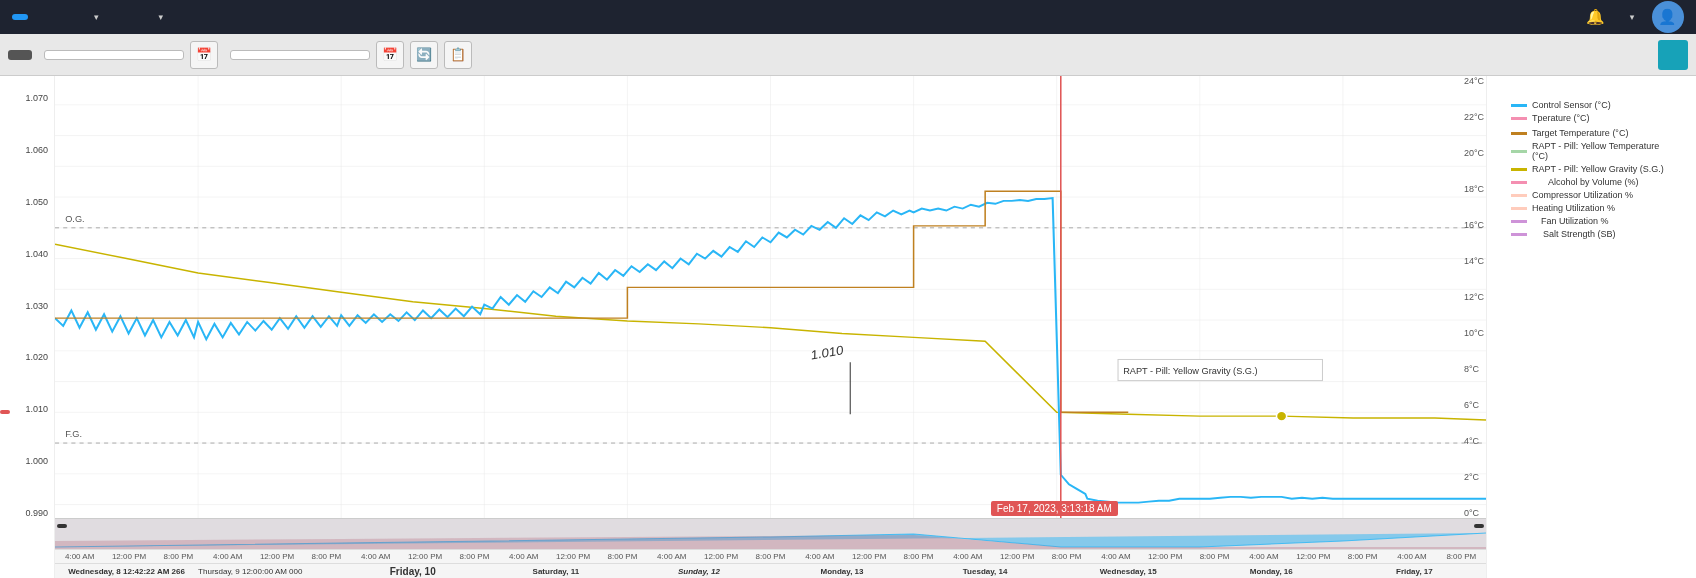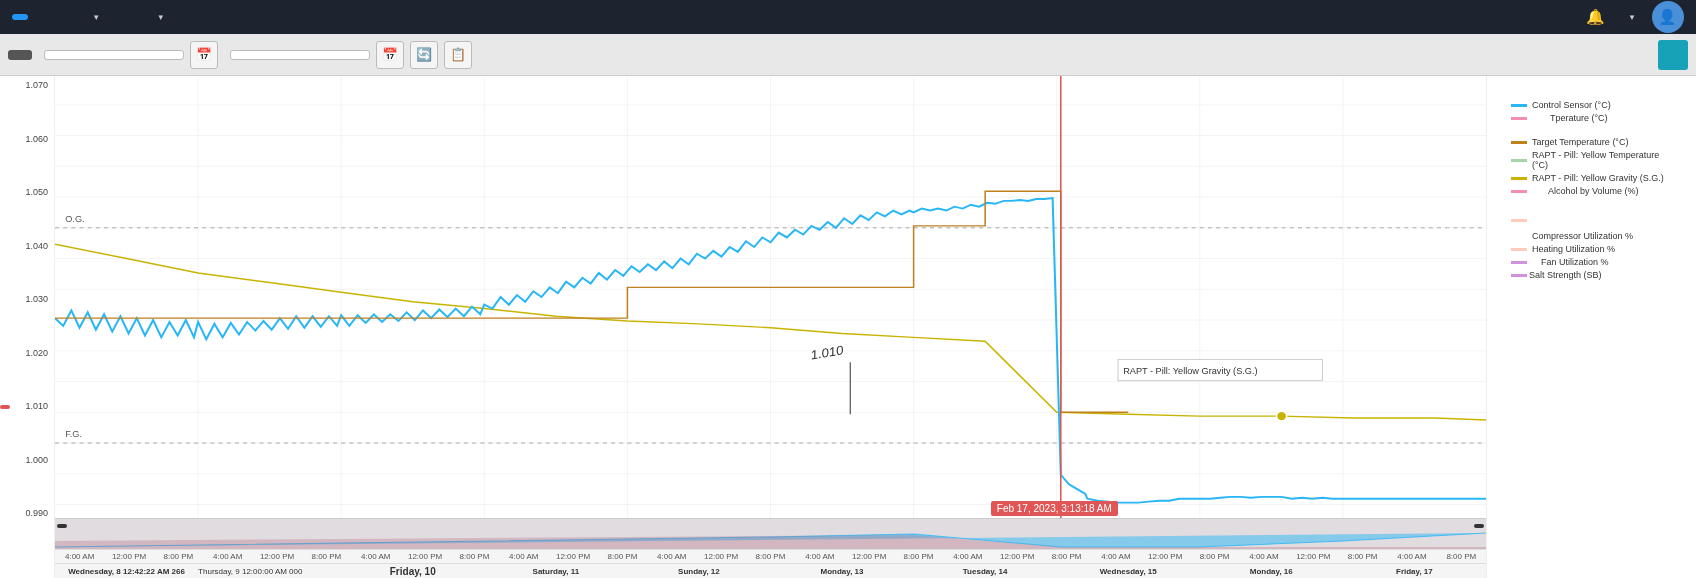--- a/index.html
+++ b/index.html
@@ -231,21 +231,21 @@
   <div class="date-input"></div>
   <div class="icon-btn">📅</div>
   <div class="icon-btn">🔄</div>
   <div class="icon-btn">📋</div>
   <div class="toolbar-spacer"></div>
   <button class="help-btn"></button>
 </div>
 
 <div class="chart-container">
 
-  <div style="width:55px; background:white; position:relative; display:flex; flex-direction:column; padding-top:0; border-right:1px solid #eee;">
+  <div style="width:55px; background:white; position:relative; display:flex; flex-direction:column; padding-top:13px; border-right:1px solid #eee;">
     <div style="position:relative; flex:1; display:flex; flex-direction:column; justify-content:space-between; padding-bottom:60px;">
 
       <div class="sg-badge" style="position:absolute; left:0; top:66%; transform:translateY(-50%); font-size:10px;"></div>
 
       <div id="y-labels-container" style="display:flex; flex-direction:column; justify-content:space-between; height:100%; padding:4px 2px 0 2px; align-items:flex-end;">
       <div class="y-label" style="font-size: 9px; color: rgb(68, 68, 68); text-align: right;">1.070</div>
           <div class="y-label" style="font-size: 9px; color: rgb(68, 68, 68); text-align: right;">1.060</div>
           <div class="y-label" style="font-size: 9px; color: rgb(68, 68, 68); text-align: right;">1.050</div>
           <div class="y-label" style="font-size: 9px; color: rgb(68, 68, 68); text-align: right;">1.040</div>
           <div class="y-label" style="font-size: 9px; color: rgb(68, 68, 68); text-align: center;">1.030</div>
@@ -368,37 +368,52 @@
           <div style="flex: 1 1 0%; text-align: center; font-size: 8px; color: rgb(85, 85, 85); white-space: nowrap; overflow: hidden;">8:00 PM</div>
           <div style="flex: 1 1 0%; text-align: center; font-size: 8px; color: rgb(85, 85, 85); white-space: nowrap; overflow: hidden;">4:00 AM</div>
           <div style="flex: 1 1 0%; text-align: center; font-size: 8px; color: rgb(85, 85, 85); white-space: nowrap; overflow: hidden;">8:00 PM</div>
         </div>
 
       <div id="date-labels-row" style="height:16px; display:flex; align-items:center; background:#f5f5f5; border-top:1px solid #ddd; overflow:hidden;">
       <div style="flex: 1 1 0%; text-align: center; font-size: 8px; color: rgb(51, 51, 51); font-weight: bold; white-space: nowrap; overflow: hidden;">Wednesday, 8 12:42:22 AM 266</div>
           <div style="flex: 1 1 0%; text-align: left; font-size: 8px; color: rgb(51, 51, 51); font-weight: normal; white-space: nowrap; overflow: hidden;">Thursday, 9 12:00:00 AM 000</div>
           <div style="flex: 1 1 0%; text-align: center; font-size: 10px; color: rgb(51, 51, 51); font-weight: bold; white-space: nowrap; overflow: hidden;">Friday, 10</div>
           <div style="flex: 1 1 0%; text-align: center; font-size: 8px; color: rgb(51, 51, 51); font-weight: bold; white-space: nowrap; overflow: hidden;">Saturday, 11</div>
-          <div style="flex: 1 1 0%; text-align: center; font-size: 8px; color: rgb(51, 51, 51); font-weight: bold; white-space: nowrap; overflow: hidden;">Sunday, 12</div>
+          <div style="flex: 1 1 0%; text-align: center; font-size: 8px; color: rgb(51, 51, 51); font-weight: bold; white-space: nowrap; overflow: hidden; font-style: italic;">Sunday, 12</div>
           <div style="flex: 1 1 0%; text-align: center; font-size: 8px; color: rgb(51, 51, 51); font-weight: bold; white-space: nowrap; overflow: hidden;">Monday, 13</div>
           <div style="flex: 1 1 0%; text-align: center; font-size: 8px; color: rgb(51, 51, 51); font-weight: bold; white-space: nowrap; overflow: hidden;">Tuesday, 14</div>
           <div style="flex: 1 1 0%; text-align: center; font-size: 8px; color: rgb(51, 51, 51); font-weight: bold; white-space: nowrap; overflow: hidden;">Wednesday, 15</div>
           <div style="flex: 1 1 0%; text-align: center; font-size: 8px; color: rgb(51, 51, 51); font-weight: bold; white-space: nowrap; overflow: hidden;">Monday, 16</div>
           <div style="flex: 1 1 0%; text-align: center; font-size: 8px; color: rgb(51, 51, 51); font-weight: bold; white-space: nowrap; overflow: hidden;">Friday, 17</div>
         </div>
     </div>
+  <div style="position: absolute; top: 0px; right: 2px; bottom: 60px; display: flex; flex-direction: column; justify-content: space-between; pointer-events: none;">
+        <div style="font-size: 9px; color: rgb(85, 85, 85);">24°C</div>
+        <div style="font-size: 9px; color: rgb(85, 85, 85);">22°C</div>
+        <div style="font-size: 9px; color: rgb(85, 85, 85);">20°C</div>
+        <div style="font-size: 9px; color: rgb(85, 85, 85);">18°C</div>
+        <div style="font-size: 9px; color: rgb(85, 85, 85);">16°C</div>
+        <div style="font-size: 9px; color: rgb(85, 85, 85);">14°C</div>
+        <div style="font-size: 9px; color: rgb(85, 85, 85);">12°C</div>
+        <div style="font-size: 9px; color: rgb(85, 85, 85);">10°C</div>
+        <div style="font-size: 9px; color: rgb(85, 85, 85);">8°C</div>
+        <div style="font-size: 9px; color: rgb(85, 85, 85);">6°C</div>
+        <div style="font-size: 9px; color: rgb(85, 85, 85);">4°C</div>
+        <div style="font-size: 9px; color: rgb(85, 85, 85);">2°C</div>
+        <div style="font-size: 9px; color: rgb(85, 85, 85);">0°C</div>
+      </div>
     </div>
 
   <div class="legend">
     <div id="legend-items-container">
         <div class="legend-item" style="display: flex; align-items: center; gap: 5px; margin-bottom: 3px;">
           <div style="width: 16px; height: 3px; background: rgb(41, 182, 246); flex-shrink: 0;"></div>
           <span style="font-size: 9px; color: rgb(51, 51, 51);">Control Sensor (°C)</span>
         </div>
-        <div class="legend-item" style="display: flex; align-items: center; gap: 23px; margin-bottom: 14px;">
+        <div class="legend-item" style="display: flex; align-items: center; gap: 5px; margin-bottom: 5px;">
           <div style="width: 16px; height: 3px; background: rgb(244, 143, 177); flex-shrink: 0;"></div>
           <span style="font-size: 9px; color: rgb(51, 51, 51);">Tperature (°C)</span>
         </div>
         <div class="legend-item" style="display: flex; align-items: center; gap: 5px; margin-bottom: 3px;">
           <div style="width: 16px; height: 3px; background: rgb(191, 128, 32); flex-shrink: 0;"></div>
           <span style="font-size: 9px; color: rgb(51, 51, 51);">Target Temperature (°C)</span>
         </div>
         <div class="legend-item" style="display: flex; align-items: center; gap: 5px; margin-bottom: 3px;">
           <div style="width: 16px; height: 3px; background: rgb(165, 214, 167); flex-shrink: 0;"></div>
           <span style="font-size: 9px; color: rgb(51, 51, 51);">RAPT - Pill: Yellow Temperature (°C)</span>
@@ -406,30 +421,30 @@
         <div class="legend-item" style="display: flex; align-items: center; gap: 5px; margin-bottom: 3px;">
           <div style="width: 16px; height: 3px; background: rgb(200, 180, 0); flex-shrink: 0;"></div>
           <span style="font-size: 9px; color: rgb(51, 51, 51);">RAPT - Pill: Yellow Gravity (S.G.)</span>
         </div>
         <div class="legend-item" style="display: flex; align-items: center; gap: 21px; margin-bottom: 3px;">
           <div style="width: 16px; height: 3px; background: rgb(244, 143, 177); flex-shrink: 0;"></div>
           <span style="font-size: 9px; color: rgb(51, 51, 51);">Alcohol by Volume (%)</span>
         </div>
         <div class="legend-item" style="display: flex; align-items: center; gap: 5px; margin-bottom: 3px;">
           <div style="width: 16px; height: 3px; background: rgb(255, 204, 188); flex-shrink: 0;"></div>
-          <span style="font-size: 9px; color: rgb(51, 51, 51); margin-top: 32px;">Compressor Utilization %</span>
+          <span style="font-size: 9px; color: rgb(51, 51, 51);">Compressor Utilization %</span>
         </div>
         <div class="legend-item" style="display: flex; align-items: center; gap: 5px; margin-bottom: 3px;">
           <div style="width: 16px; height: 3px; background: rgb(255, 204, 188); flex-shrink: 0;"></div>
           <span style="font-size: 9px; color: rgb(51, 51, 51);">Heating Utilization %</span>
         </div>
         <div class="legend-item" style="display: flex; align-items: center; gap: 14px; margin-bottom: 3px;">
           <div style="width: 16px; height: 3px; background: rgb(206, 147, 216); flex-shrink: 0;"></div>
           <span style="font-size: 9px; color: rgb(51, 51, 51);">Fan Utilization %</span>
         </div>
-        <div class="legend-item" style="display: flex; align-items: center; gap: 2px; margin-bottom: 3px;">
+        <div class="legend-item" style="display: flex; align-items: center; gap: 16px; margin-bottom: 3px;">
           <div style="width: 16px; height: 3px; background: rgb(206, 147, 216); flex-shrink: 0;"></div>
           <span style="font-size: 9px; color: rgb(51, 51, 51);">Salt Strength (SB)</span>
         </div>
       </div>
   </div>
 
 </div>
 
 </body></html>

